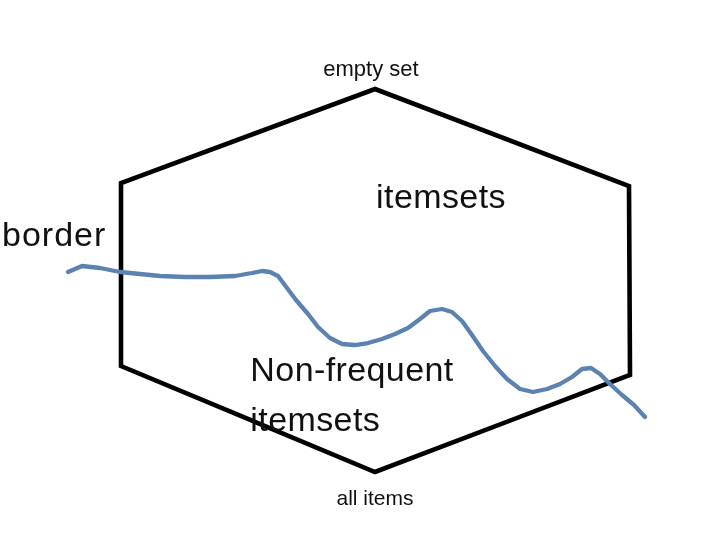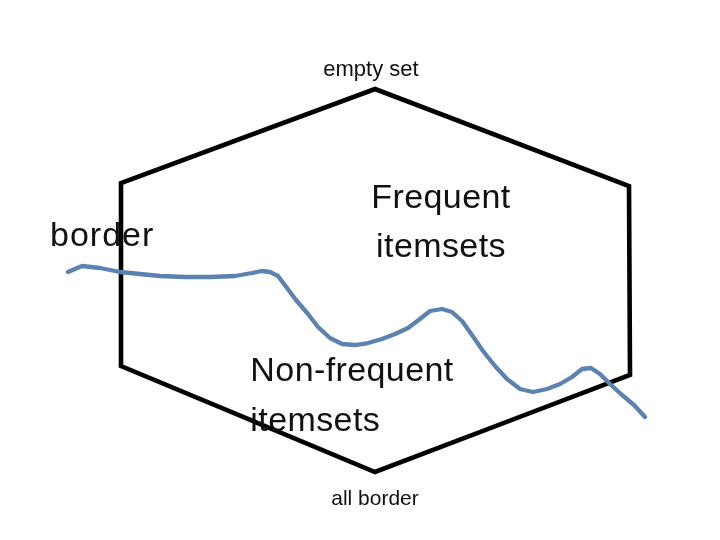--- a/index.html
+++ b/index.html
@@ -74,26 +74,25 @@
 <div id="stage" style="background: rgb(255, 255, 255);">
 
   <svg id="diagram-svg" viewBox="0 0 720 540" xmlns="http://www.w3.org/2000/svg">
     <polygon fill="none" stroke-linejoin="miter" points="375,89 629,186 630,375 375,472 121,366 121,183" stroke="#000000" stroke-width="4.6"></polygon>
     <polyline fill="none" stroke-linecap="round" stroke-linejoin="round" points="68,272 82,266 100,268 120,272 140,274 160,276 185,277 210,277 235,276 252,273 262,271 270,272 278,276 287,288 296,300 308,314 318,327 330,338 342,344 355,345 368,343 382,339 395,334 408,328 420,319 430,311 442,309 452,312 462,321 472,335 483,351 495,366 507,379 520,389 533,392 547,389 560,384 572,377 582,369 591,368 600,374 610,384 622,395 634,405 645,417" stroke="#5b82b0" stroke-width="4.3"></polyline>
   </svg>
 
   <div class="label label-empty-set" style="color: rgb(17, 17, 17);">empty set</div>
 
   <div class="label label-frequent" style="color: rgb(17, 17, 17);">
-    <div>Frequent</div>
     <div>itemsets</div>
   </div>
 
-  <div class="label label-border" style="color: rgb(17, 17, 17); margin-left: 48px;">border</div>
+  <div class="label label-border" style="color: rgb(17, 17, 17);">border</div>
 
   <div class="label label-nonfrequent" style="color: rgb(17, 17, 17);">
     <div>Non-frequent</div>
     <div>itemsets</div>
   </div>
 
-  <div class="label label-all-items" style="color: rgb(17, 17, 17);">all border</div>
+  <div class="label label-all-items" style="color: rgb(17, 17, 17);">all items</div>
 
 </div>
 
 </body></html>

